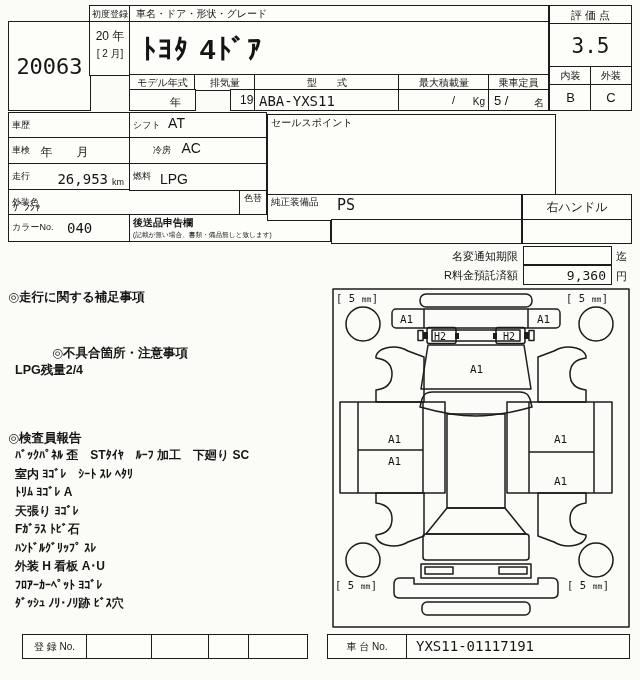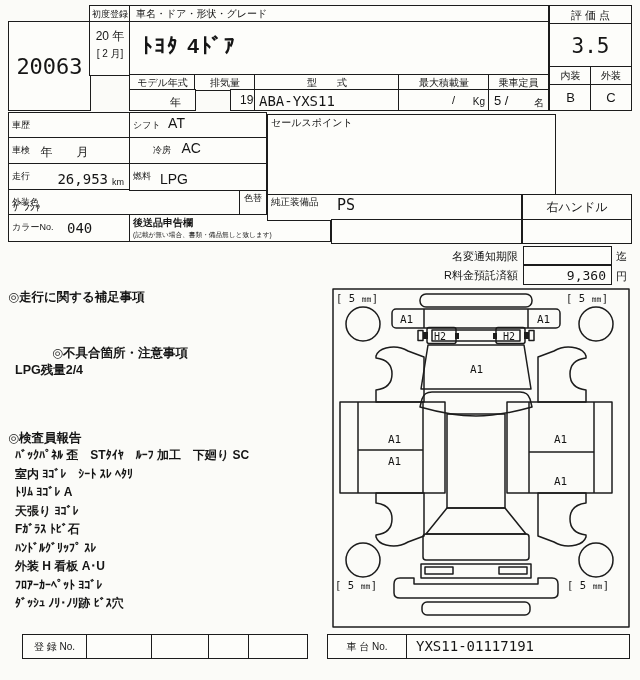--- a/index.html
+++ b/index.html
@@ -24,21 +24,21 @@
 <div class="abs b ctr" style="left:8px;top:5px;width:83px;height:18px;font-size:10px;letter-spacing:2px;margin-top:41px;">出 品 No.</div>
 <div class="abs b ctr mono" style="left:8px;top:21px;width:83px;height:90px;font-size:22px;">20063</div>
 
 <div class="abs b ctr" style="left:89px;top:5px;width:42px;height:18px;font-size:9px;">初度登録</div>
 <div class="abs b" style="left:89px;top:21px;width:42px;height:55px;">
   <div style="font-size:12px;text-align:center;margin-top:6px;">20 年</div>
   <div style="font-size:10px;text-align:center;margin-top:2px;">[ 2 月]</div>
 </div>
 
 <div class="abs b cellpad" style="left:129px;top:5px;width:420px;height:18px;font-size:10px;padding-left:6px;">車名・ドア・形状・グレード</div>
-<div class="abs b" style="left:129px;top:21px;width:420px;height:55px;font-size:21px;font-weight:bold;padding:12px 0 0 12px;letter-spacing:2px;">ﾄﾖﾀ 4ﾄﾞｱ</div>
+<div class="abs b" style="left:129px;top:21px;width:420px;height:55px;font-size:28px;font-weight:bold;padding:12px 0 0 12px;letter-spacing:2px;">ﾄﾖﾀ 4ﾄﾞｱ</div>
 
 <div class="abs b ctr" style="left:129px;top:74px;width:67px;height:17px;font-size:10px;">モデル年式</div>
 <div class="abs b ctr" style="left:194px;top:74px;width:62px;height:17px;font-size:10px;">排気量</div>
 <div class="abs b ctr" style="left:254px;top:74px;width:146px;height:17px;font-size:10px;">型　　式</div>
 <div class="abs b ctr" style="left:398px;top:74px;width:92px;height:17px;font-size:10px;">最大積載量</div>
 <div class="abs b ctr" style="left:488px;top:74px;width:61px;height:17px;font-size:10px;">乗車定員</div>
 
 <div class="abs b" style="left:129px;top:89px;width:67px;height:22px;font-size:11px;text-align:right;padding:5px 14px 0 0;">年</div>
 <div class="abs b ctr" style="left:194px;top:89px;width:62px;height:22px;font-size:12px;margin-left:36px;">1990 cc</div>
 <div class="abs b mono" style="left:254px;top:89px;width:146px;height:22px;font-size:14px;padding:3px 0 0 4px;">ABA-YXS11</div>

